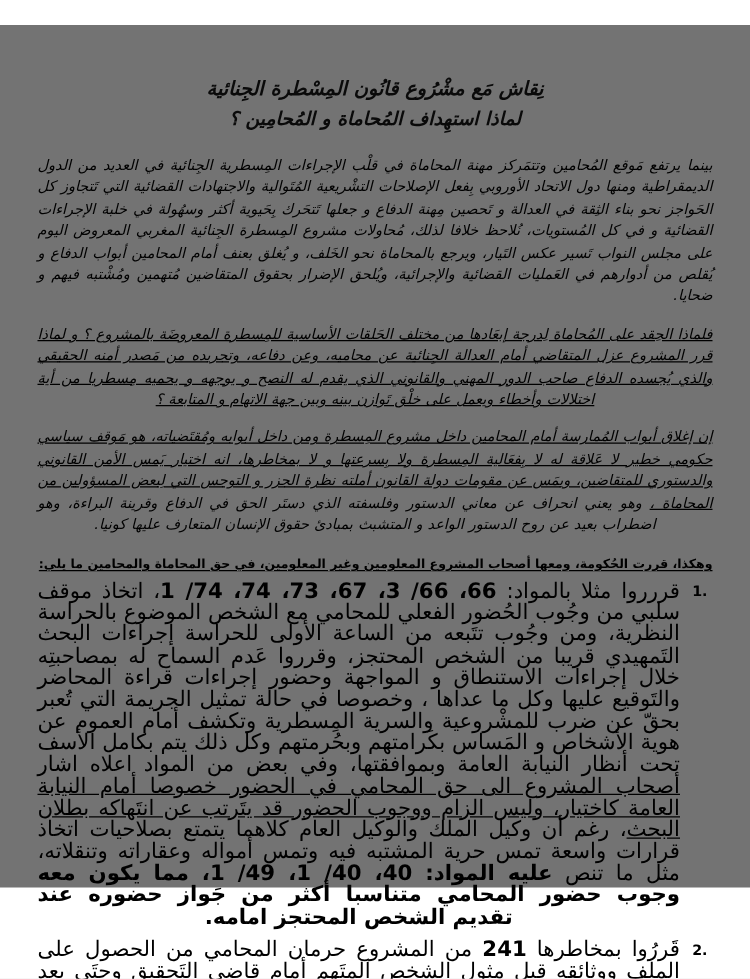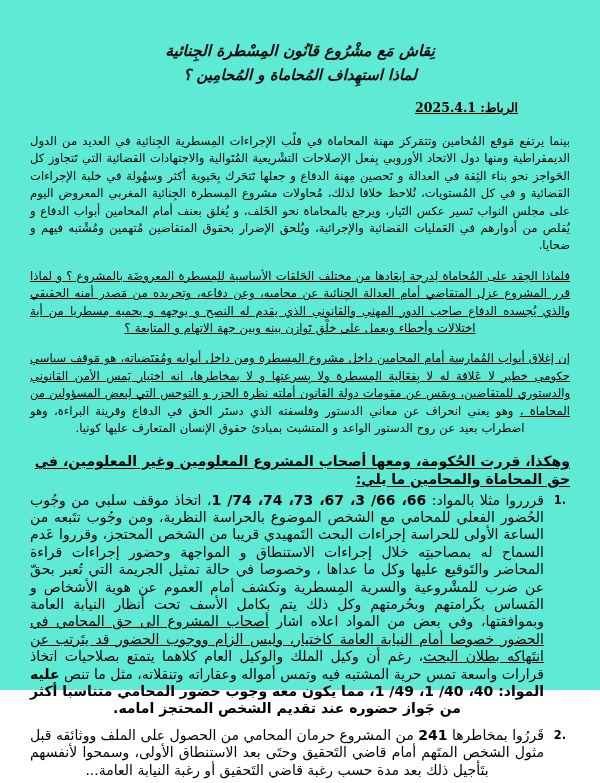--- a/index.html
+++ b/index.html
@@ -12,22 +12,23 @@
     height: 783px;
     font-family: "DejaVu Sans", "Liberation Sans", sans-serif;
     color: #000000;
     overflow: hidden;
   }
   .page {
     width: 600px;
     height: 690px;
     box-sizing: border-box;
     padding: 30px 30px 4px 30px;
-    background: #5eead4;
+    background: #737373;
     position: relative;
+    margin-top: 20px;
   }
 
   
   .title-block {
     text-align: center;
     margin: 8px 0 0 0;
   }
   .title-line {
     font-family: "DejaVu Serif", "Liberation Serif", serif;
     font-weight: bold;
@@ -69,50 +70,51 @@
 
   
   .para {
     font-family: "DejaVu Sans", "Liberation Sans", sans-serif;
     font-size: 11.6px;
     line-height: 17.4px;
     text-align: justify;
     text-align-last: center;
     margin: 13px 0 0 0;
     word-spacing: 0.3px;
+    font-style: italic;
   }
   .para.first { margin-top: 16px; text-align-last: right; }
   .para u, .u {
     text-decoration: underline;
     text-underline-offset: 1px;
   }
 
   
   .section-heading {
     font-family: "DejaVu Sans", "Liberation Sans", sans-serif;
     font-weight: bold;
-    font-size: 14px;
+    font-size: 10px;
     line-height: 18px;
     text-decoration: underline;
     text-underline-offset: 1.5px;
     margin: 14px 0 4px 0;
     text-align: right;
   }
 
   
   ol.decisions {
     margin: 2px 0 0 0;
     padding: 0 26px 0 0;
     list-style: none;
     counter-reset: item;
   }
   ol.decisions > li {
     position: relative;
     font-family: "DejaVu Sans", "Liberation Sans", sans-serif;
-    font-size: 14px;
+    font-size: 17px;
     line-height: 17.4px;
     text-align: justify;
     text-align-last: center;
     margin-bottom: 9px;
   }
   ol.decisions > li::before {
     counter-increment: item;
     content: counter(item) ".";
     position: absolute;
     right: -22px;
@@ -128,21 +130,20 @@
 <body>
 
 <div class="page">
 
   <div class="title-block">
     <div class="title-line l1">نِقاش مَع مشْرُوع قانُون المِسْطرة الجِنائية</div>
     <div class="title-line l2">لماذا استهِداف المُحاماة و المُحامِين ؟</div>
   </div>
 
   <div class="byline-block">
-    <span class="byline-date">الرباط: 2025.4.1</span>
   </div>
 
   <p class="para first">بينما يرتفع مَوقع المُحامين وتتمَركز مهنة المحاماة في قلْب الإجراءات المِسطرية الجِنائية في العديد من الدول الديمقراطية ومنها دول الاتحاد الأوروبي بِفعل الإصلاحات التشْريعية المُتَوالية والاجتهادات القضائية التي تَتجاوز كل الحَواجز نحو بناء الثِقة في العدالة و تَحصين مِهنة الدفاع و جعلها تَتحَرك بِحَيوية أكثر وسهُولة في خلبة الإجراءات القضائية و في كل المُستويات، نُلاحظ خلافا لذلك، مُحاولات مشروع المِسطرة الجِنائية المغربي المعروض اليوم على مجلس النواب تَسير عكس التَيار، ويرجع بالمحاماة نحو الخَلف، و يُغلق بعنف أمام المحامين أبواب الدفاع و يُقلص من أدوارهم في العَمليات القضائية والإجرائية، ويُلحق الإضرار بحقوق المتقاضين مُتهمين ومُشْتبه فيهم و ضحايا.</p>
 
   <p class="para u">فلماذا الحِقد على المُحاماة لِدرجة إبعَادها من مختلف الحَلقات الأساسية للمِسطرة المعروضَة بالمشروع ؟ و لماذا قرر المشروع عزل المتقاضي أمام العدالة الجِنائية عن محاميه، وعن دفاعه، وتجريده من مَصدر أمنه الحقيقي والذي يُجسده الدفاع صاحب الدور المهني والقانوني الذي يقدم له النصح و يوجهه و يحميه مِسطريا من أية اختلالات وأخطاء ويعمل على خلْق تَوازن بينه وبين جهة الاتهام و المتابعة ؟</p>
 
   <p class="para"><span class="u">إن إغلاق أبواب المُمارسة أمام المحامين داخل مشروع المِسطرة ومن داخل أبوابه ومُقتَضياته، هو مَوقف سياسي حكومي خطير لا عَلاقة له لا بِفعَالية المِسطرة ولا بِسرعتها و لا بمخاطرها، انه اختيار يَمس الأمن القانوني والدستوري للمتقاضين، ويمَس عن مقومات دولة القانون أملته نظرة الجزر و التوجس التي لِبعض المسؤولين من المحاماة ،</span><span> وهو يعني انحراف عن معاني الدستور وفلسفته الذي دستَر الحق في الدفاع وقرينة البراءة، وهو اضطراب بعيد عن روح الدستور الواعد و المتشبث بمبادئ حقوق الإنسان المتعارف عليها كونيا.</span></p>
 
   <div class="section-heading">وهكذا، قررت الحُكومة، ومعها أصحاب المشروع المعلومين وغير المعلومين، في حق المحاماة والمحامين ما يلي:</div>
 

